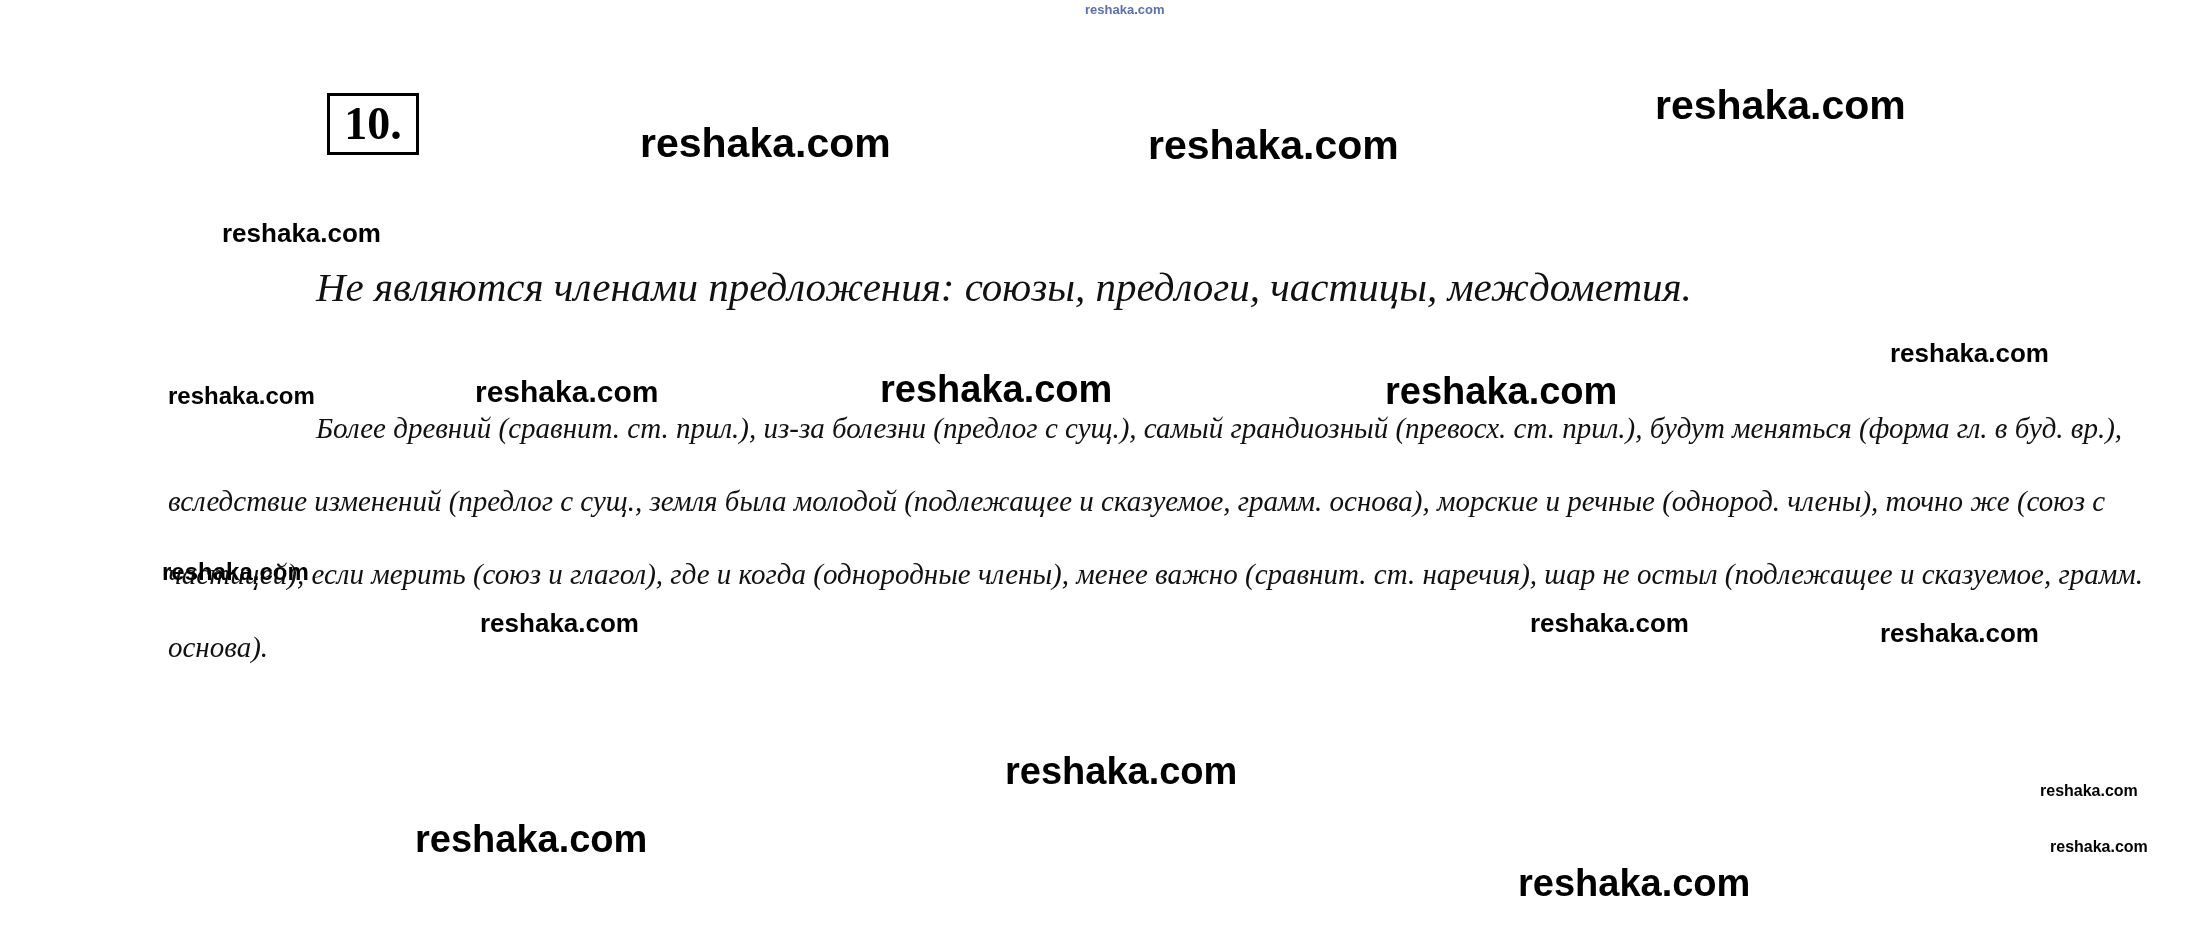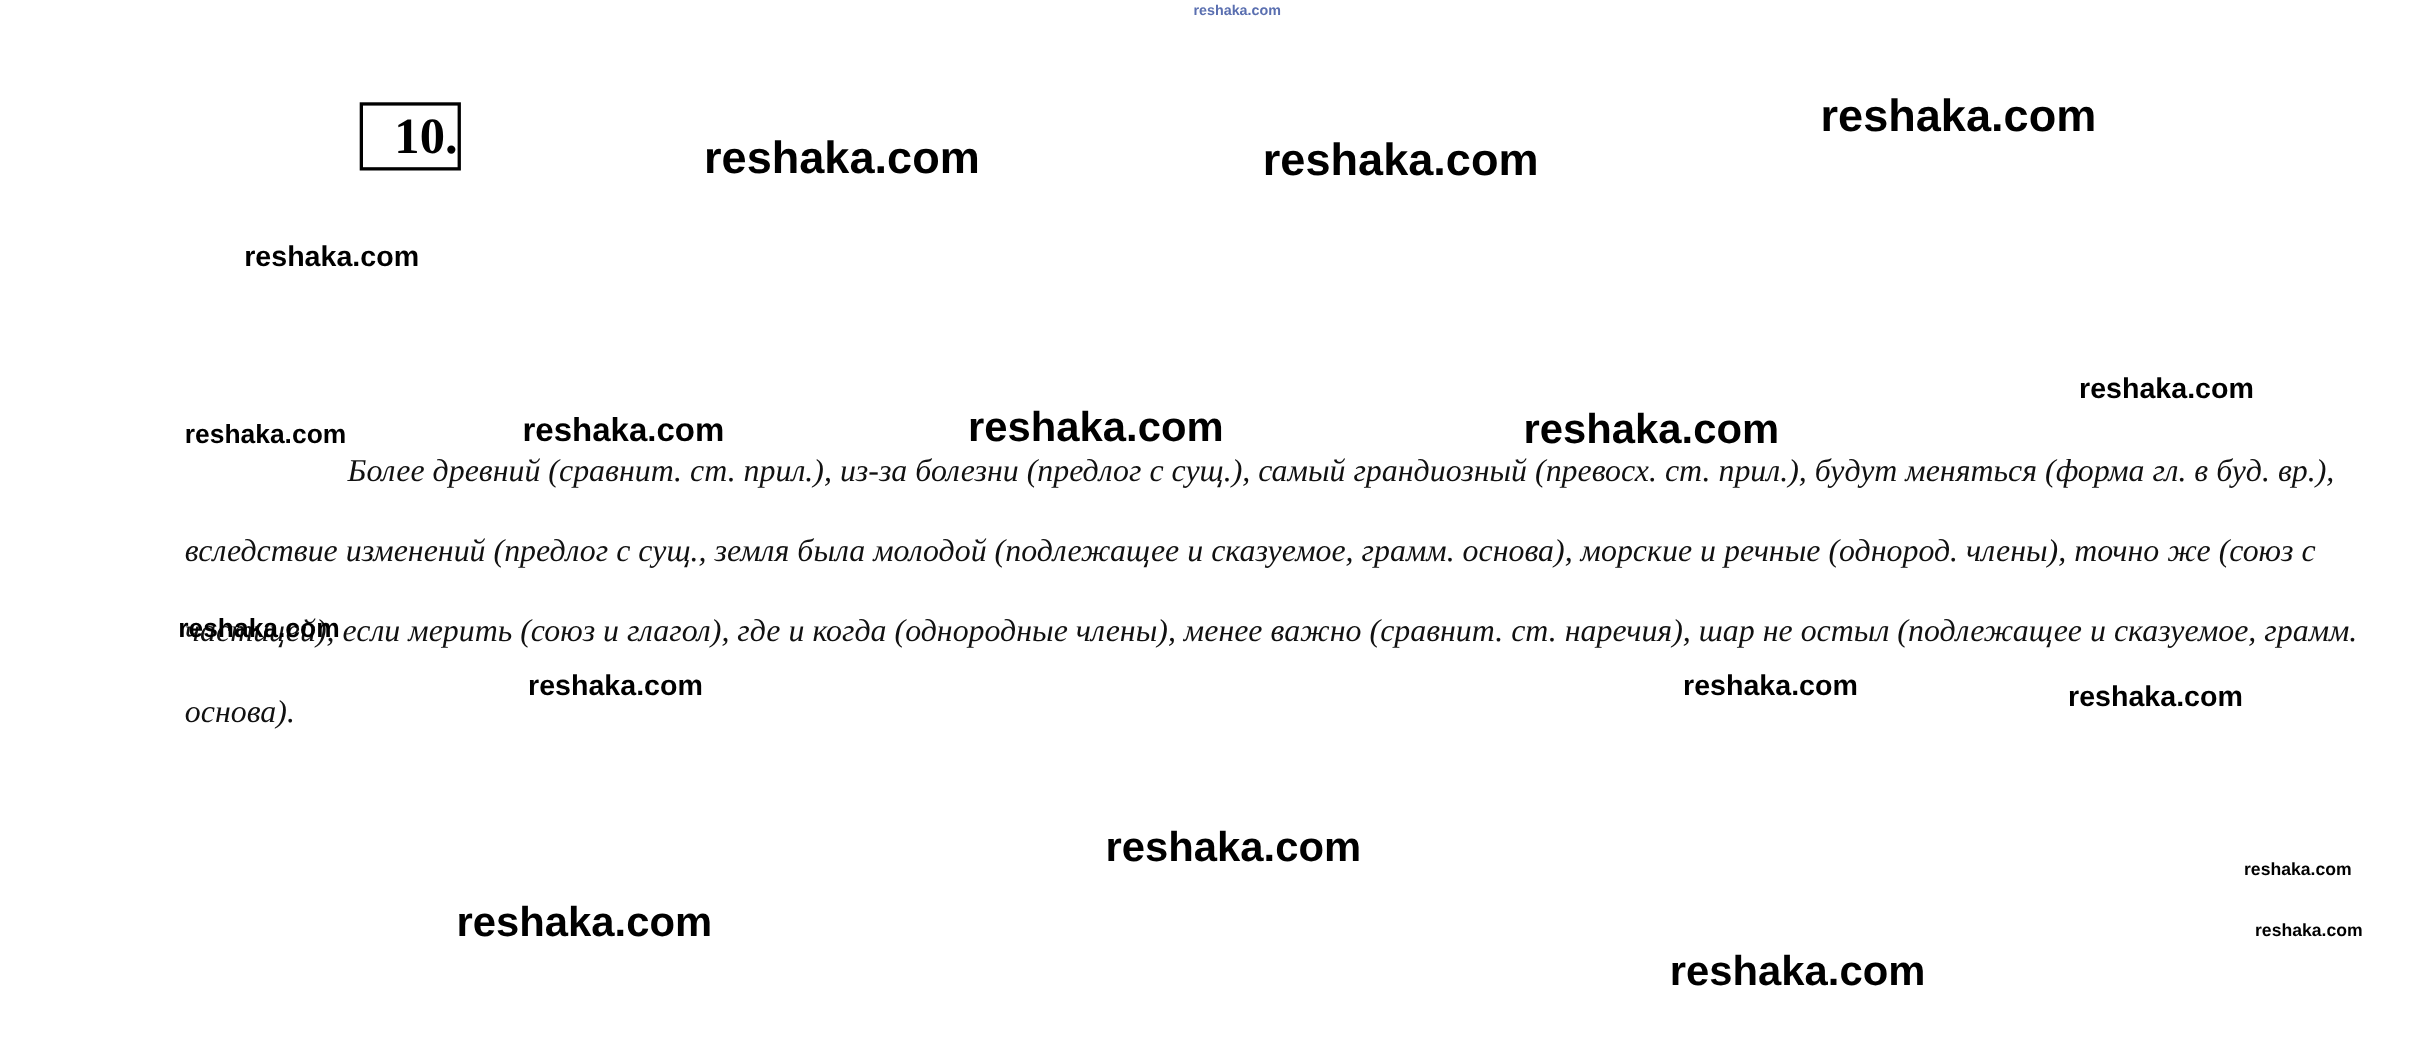--- a/index.html
+++ b/index.html
@@ -26,21 +26,21 @@
   .ex-number {
     position: absolute;
     left: 327px;
     top: 93px;
     width: 92px;
     height: 62px;
     border: 3px solid #000000;
     box-sizing: border-box;
     display: flex;
     align-items: center;
-    justify-content: flex-end;
+    justify-content: center;
   }
   .ex-number span {
     font-family: "Liberation Serif", serif;
     font-size: 46px;
     font-weight: bold;
     color: #000000;
     letter-spacing: 0px;
     line-height: 1;
   }
   .para1 {
@@ -85,20 +85,21 @@
 </style>
 </head>
 <body>
 
 <div class="page">
 
   <div class="ex-number">
     <span>10.</span>
   </div>
 
+  <div class="para1">Не являются членами предложения: союзы, предлоги, частицы, междометия.</div>
   <div class="para2">Более древний (сравнит. ст. прил.), из-за болезни (предлог с сущ.), самый грандиозный (превосх. ст. прил.), будут меняться (форма гл. в буд. вр.), вследствие изменений (предлог с сущ., земля была молодой (подлежащее и сказуемое, грамм. основа), морские и речные (однород. члены), точно же (союз с частицей), если мерить (союз и глагол), где и когда (однородные члены), менее важно (сравнит. ст. наречия), шар не остыл (подлежащее и сказуемое, грамм. основа).</div>
 
   <div id="watermark-layer">
       <div class="wm blue" style="left: 1085px; top: 2px; font-size: 13px;">reshaka.com</div>
       <div class="wm" style="left: 1655px; top: 82px; font-size: 41px;">reshaka.com</div>
       <div class="wm" style="left: 640px; top: 120px; font-size: 41px;">reshaka.com</div>
       <div class="wm" style="left: 1148px; top: 122px; font-size: 41px;">reshaka.com</div>
       <div class="wm" style="left: 222px; top: 218px; font-size: 26px;">reshaka.com</div>
       <div class="wm" style="left: 1890px; top: 338px; font-size: 26px;">reshaka.com</div>
       <div class="wm" style="left: 168px; top: 382px; font-size: 24px;">reshaka.com</div>

